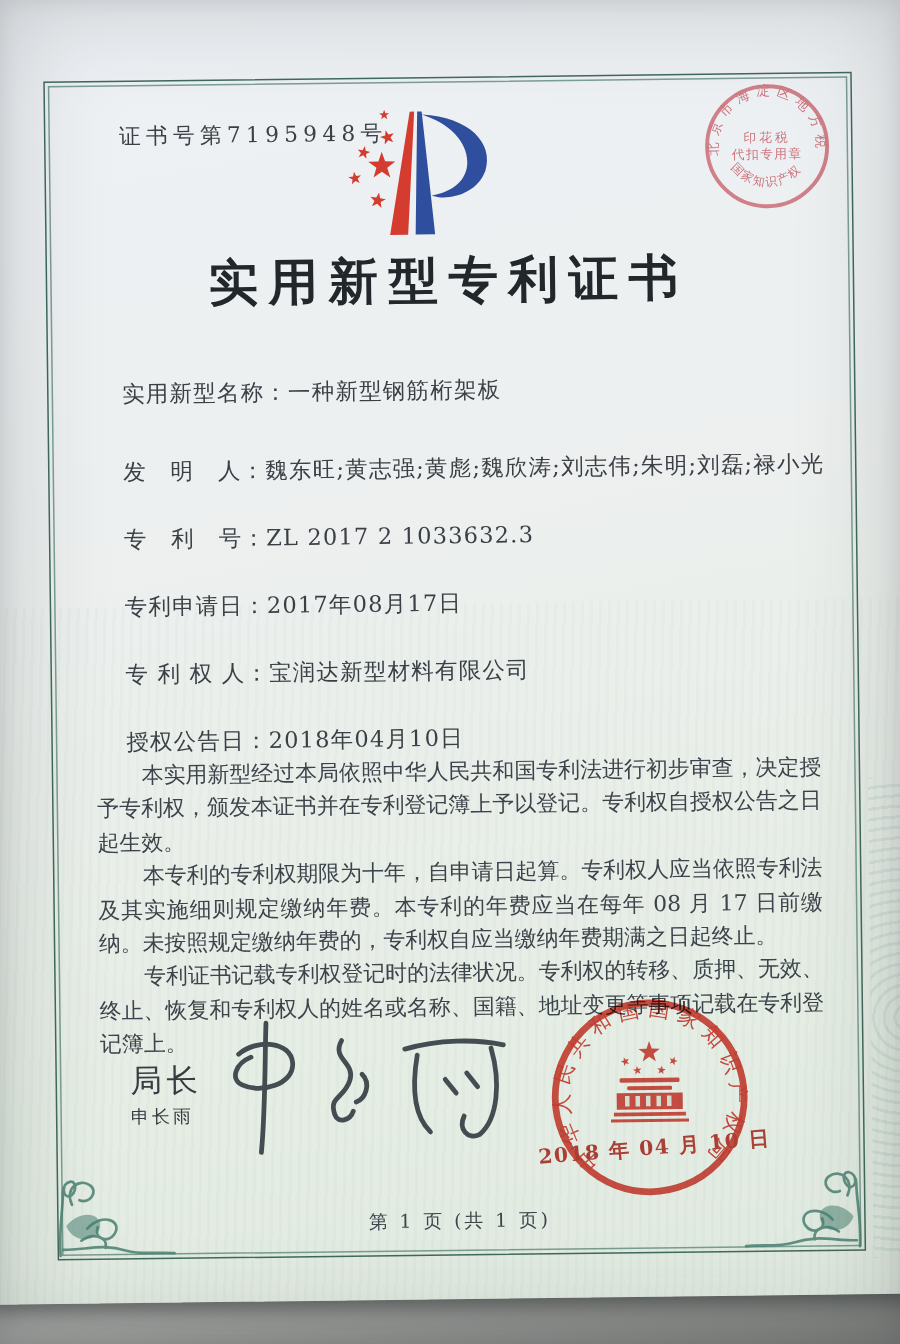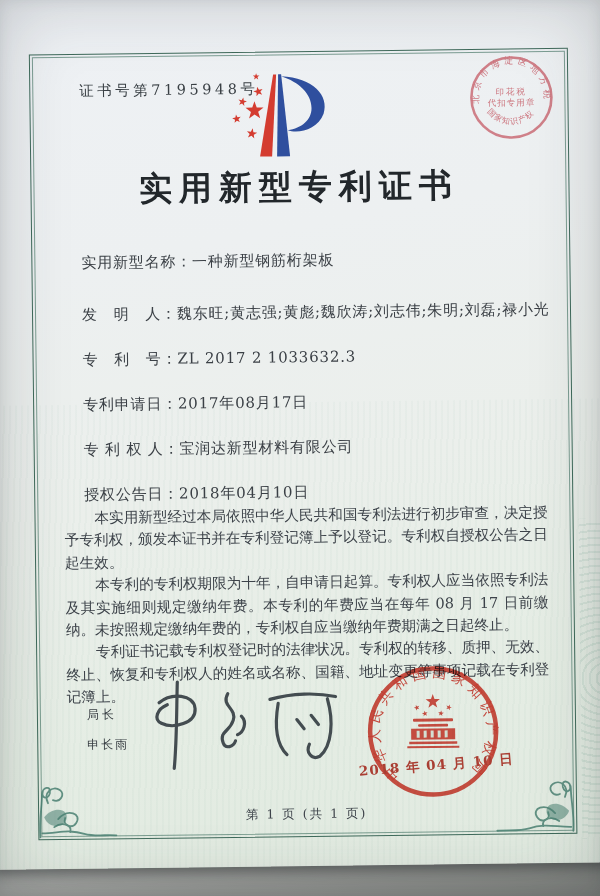--- a/index.html
+++ b/index.html
@@ -22,21 +22,21 @@
   .cert-no{left:98px;top:97px;font-size:14.5px;letter-spacing:3.5px;color:#3a4045;}
   .logo{left:250px;top:88px;width:145px;height:95px;}
   .stamp{left:485px;top:73px;width:90px;height:90px;mix-blend-mode:multiply;opacity:.92;}
   .title{left:48px;top:183px;width:537px;text-align:center;font-size:33px;font-weight:700;
     letter-spacing:7px;color:#22272b;}
   .field{left:98px;font-size:15px;color:#3b4046;letter-spacing:.8px;white-space:nowrap;}
   .f0{top:269px}.f1{top:321px}.f2{top:366px}.f3{top:411px}.f4{top:456px}.f5{top:501px}
   .paras{left:78px;top:522px;width:483px;font-size:14.6px;line-height:22.4px;color:#3d434a;
     text-align:justify;}
   .paras p{margin:0;text-indent:2.05em;}
-  .sig-role{left:98px;top:722px;font-size:12px;letter-spacing:3px;color:#363c41;}
+  .sig-role{left:98px;top:722px;font-size:21px;letter-spacing:3px;color:#363c41;}
   .sig-name{left:98px;top:752px;font-size:12px;letter-spacing:2px;color:#363c41;}
   .sig-hand{left:158px;top:692px;width:195px;height:98px;}
   .seal{left:369px;top:676px;width:160px;height:150px;mix-blend-mode:multiply;opacity:.95;}
   .footer{left:48px;top:824px;width:537px;text-align:center;font-size:12.5px;
     letter-spacing:2px;color:#3e444b;}
   .orn{width:86px;height:86px;}
   .orn-l{left:44px;top:770px;}
   .orn-r{left:503px;top:770px;transform:scaleX(-1);}
   svg text{font-family:"DejaVu Serif","Liberation Serif",serif;}
 </style>

